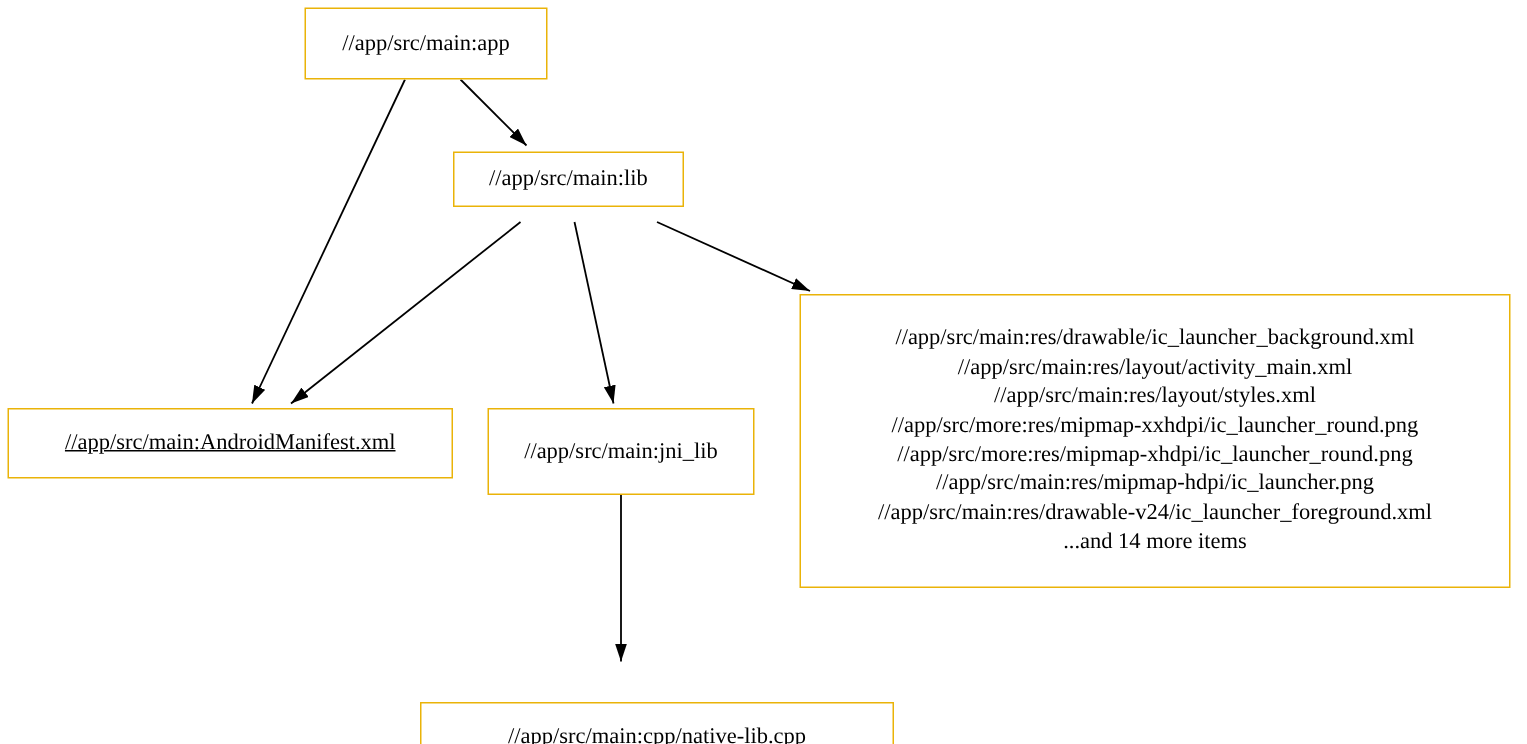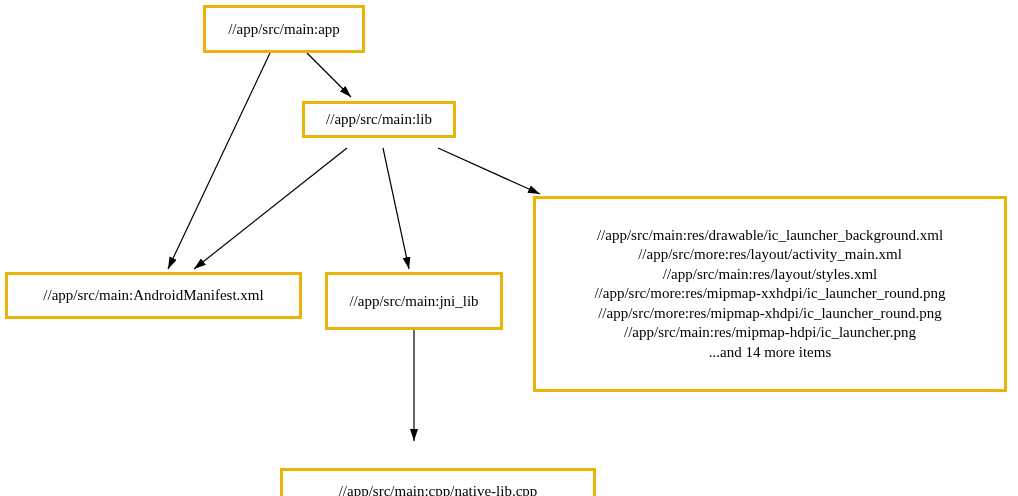--- a/index.html
+++ b/index.html
@@ -20,32 +20,32 @@
     position: absolute;
     left: 0;
     top: 0;
     width: 1018px;
     height: 496px;
   }
   .node {
     position: absolute;
     box-sizing: border-box;
     background: #ffffff;
-    border: 3px solid #eab308;
+    border: 1px solid #eab308;
     display: flex;
     align-items: center;
     justify-content: center;
     text-align: center;
     font-size: 15px;
     line-height: 19px;
     white-space: nowrap;
   }
   .node-app        { left: 203px; top: 5px;   width: 162px; height: 48px; }
   .node-lib        { left: 302px; top: 101px; width: 154px; height: 37px; }
-  .node-manifest   { left: 5px;   top: 272px; width: 297px; height: 47px; }
+  .node-manifest   { left: 5px;   top: 272px; width: 297px; height: 47px; text-decoration: underline; }
   .node-jni        { left: 325px; top: 272px; width: 178px; height: 58px; }
   .node-res        { left: 533px; top: 196px; width: 474px; height: 196px; flex-direction: column; }
   .node-native     { left: 280px; top: 468px; width: 316px; height: 47px; }
   .res-line {
     line-height: 19.4px;
   }
 </style>
 </head>
 <body>
 
@@ -76,25 +76,26 @@
   <div class="node node-manifest">
     <span>//app/src/main:AndroidManifest.xml</span>
   </div>
 
   <div class="node node-jni">
     <span>//app/src/main:jni_lib</span>
   </div>
 
   <div class="node node-res">
     <div class="res-line">//app/src/main:res/drawable/ic_launcher_background.xml</div>
-    <div class="res-line">//app/src/more:res/layout/activity_main.xml</div>
+    <div class="res-line">//app/src/main:res/layout/activity_main.xml</div>
     <div class="res-line">//app/src/main:res/layout/styles.xml</div>
     <div class="res-line">//app/src/more:res/mipmap-xxhdpi/ic_launcher_round.png</div>
     <div class="res-line">//app/src/more:res/mipmap-xhdpi/ic_launcher_round.png</div>
     <div class="res-line">//app/src/main:res/mipmap-hdpi/ic_launcher.png</div>
+    <div class="res-line">//app/src/main:res/drawable-v24/ic_launcher_foreground.xml</div>
     <div class="res-line">...and 14 more items</div>
   </div>
 
   <div class="node node-native">
     <span>//app/src/main:cpp/native-lib.cpp</span>
   </div>
 
 </div>
 
 </body></html>

